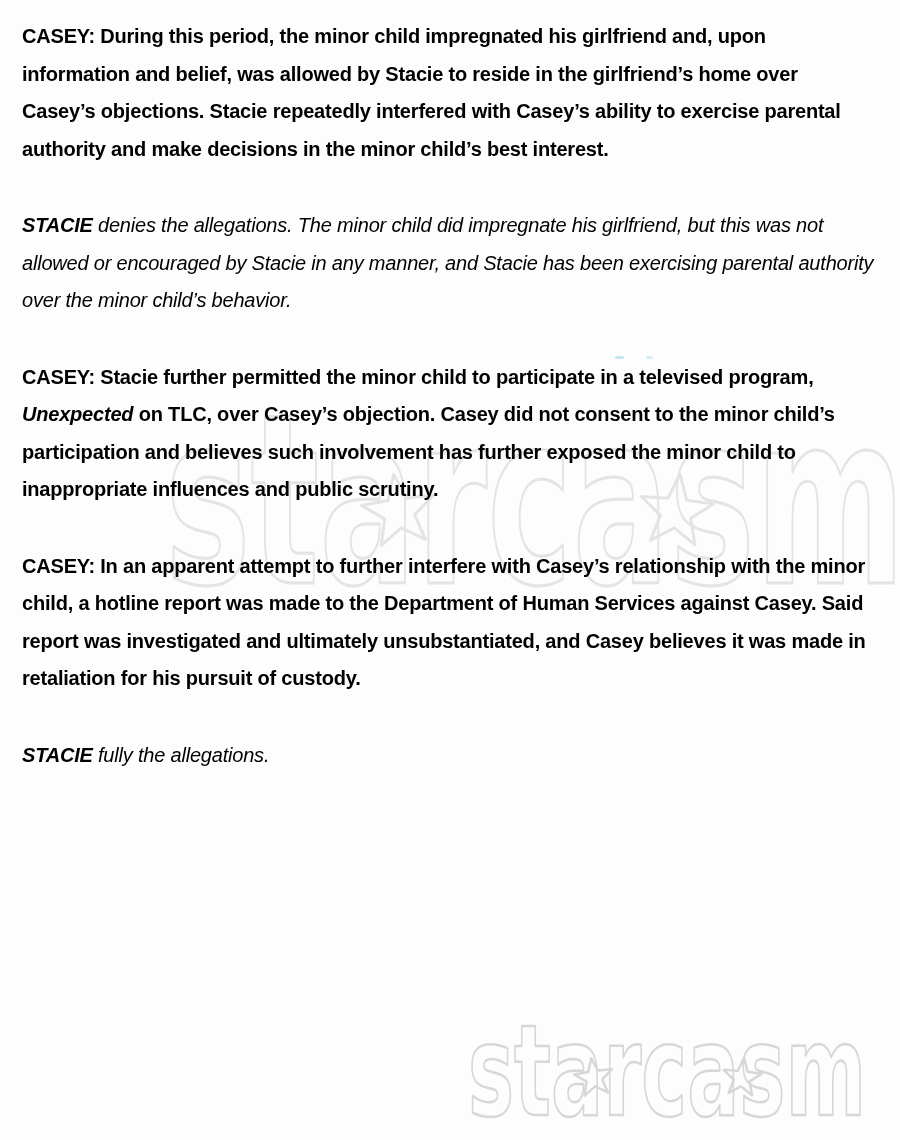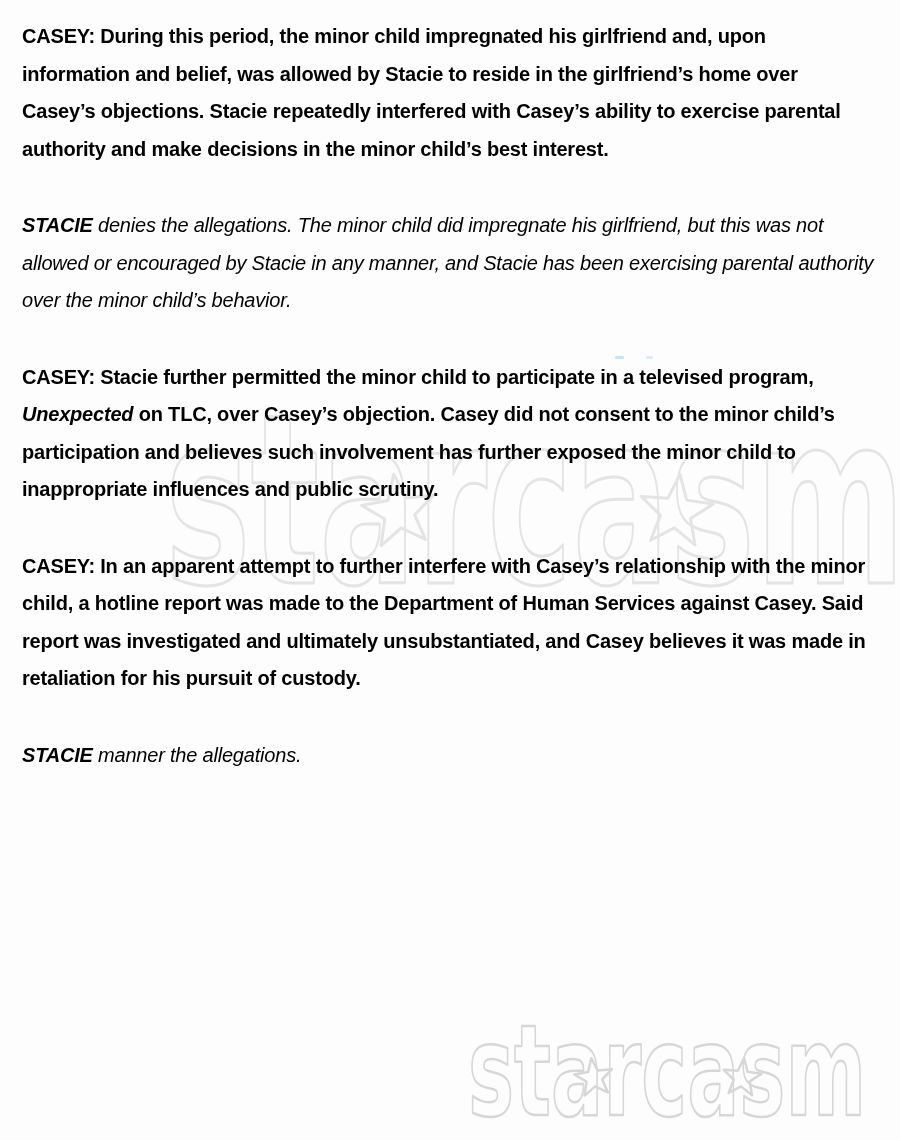--- a/index.html
+++ b/index.html
@@ -80,15 +80,15 @@
 
 <div class="artifact-dot" style="left:615px; top:356px; width:9px; background:#a8d8ee;"></div>
 <div class="artifact-dot" style="left:646px; top:356px; width:7px; background:#c4e4f2;"></div>
 
 <main class="doc" style="color: #000000;">
   <div id="paragraphs">
       <p class="para"><span class="seg-bold">CASEY: During this period, the minor child impregnated his girlfriend and, upon information and belief, was allowed by Stacie to reside in the girlfriend’s home over Casey’s objections. Stacie repeatedly interfered with Casey’s ability to exercise parental authority and make decisions in the minor child’s best interest.</span></p>
       <p class="para"><span class="seg-bold-italic">STACIE</span><span class="seg-italic"> denies the allegations. The minor child did impregnate his girlfriend, but this was not allowed or encouraged by Stacie in any manner, and Stacie has been exercising parental authority over the minor child’s behavior.</span></p>
       <p class="para"><span class="seg-bold">CASEY: Stacie further permitted the minor child to participate in a televised program, </span><span class="seg-bold-italic">Unexpected</span><span class="seg-bold"> on TLC, over Casey’s objection. Casey did not consent to the minor child’s participation and believes such involvement has further exposed the minor child to inappropriate influences and public scrutiny.</span></p>
       <p class="para"><span class="seg-bold">CASEY: In an apparent attempt to further interfere with Casey’s relationship with the minor child, a hotline report was made to the Department of Human Services against Casey. Said report was investigated and ultimately unsubstantiated, and Casey believes it was made in retaliation for his pursuit of custody.</span></p>
-      <p class="para"><span class="seg-bold-italic">STACIE</span><span class="seg-italic"> manner the allegations.</span></p>
+      <p class="para"><span class="seg-bold-italic">STACIE</span><span class="seg-italic"> fully the allegations.</span></p>
     </div>
 </main>
 
 </body></html>

